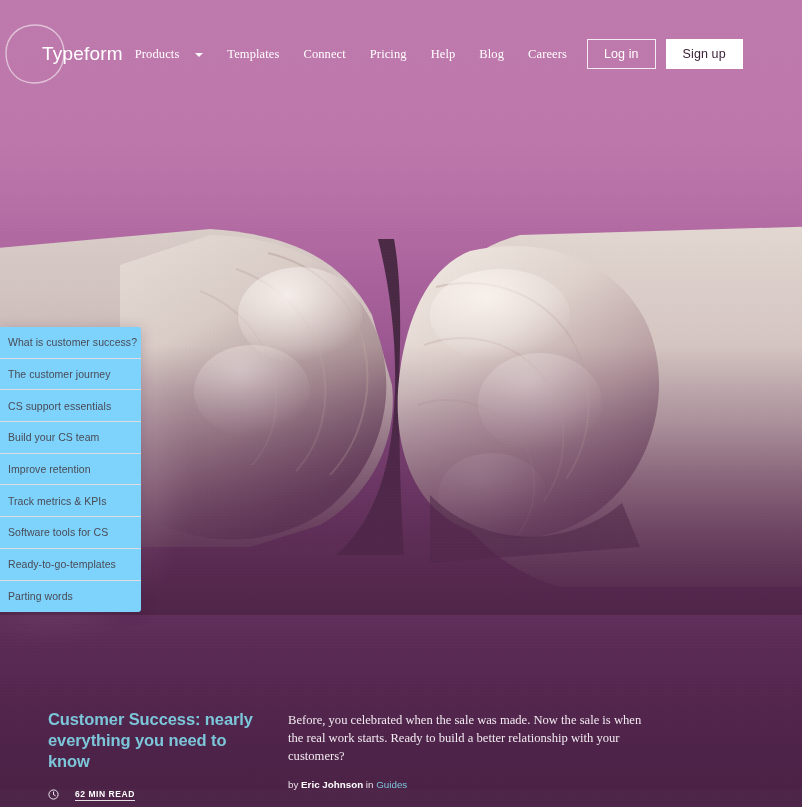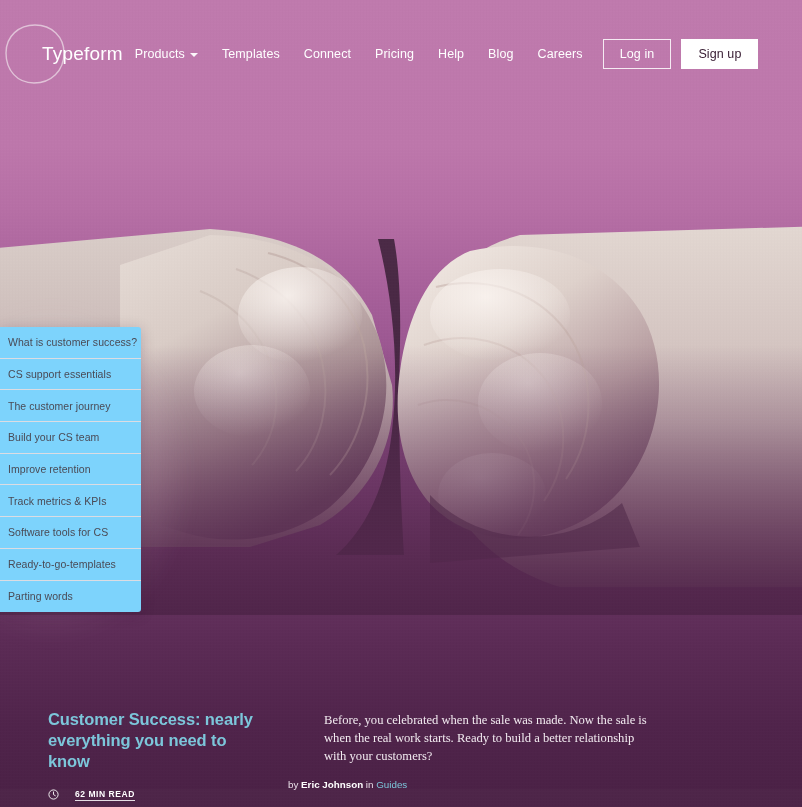--- a/index.html
+++ b/index.html
@@ -99,22 +99,23 @@
     margin-left:auto;
     margin-right:18px;
     display:flex; align-items:center; gap:0;
   }
   .nav-item {
     color:#ffffff;
     font-size:12.5px;
     padding:6px 12px;
     white-space:nowrap;
     cursor:pointer;
-    display:flex; align-items:center; gap:5px;
+    display:flex; align-items:center; gap:16px;
     letter-spacing:.1px;
+    font-family:Liberation Serif, serif;
   }
   .caret {
     display:inline-block;
     width:0;height:0;
     border-left:4px solid transparent;
     border-right:4px solid transparent;
     border-top:4px solid #ffffff;
     margin-top:2px;
     opacity:.95;
   }
@@ -214,21 +215,20 @@
   .bottom-right {
     margin-left:18px;
     width:360px;
     padding-top:15px;
   }
   .excerpt {
     color:#f2eaf0;
     font-family:"Liberation Serif", serif;
     font-size:12.6px;
     line-height:1.42;
-    margin-left:36px;
   }
   .byline {
     margin-top:13px;
     color:#e9dfe8;
     font-size:9.8px;
     font-weight:400;
   }
   .byline b { color:#ffffff; font-weight:700; }
   .byline .cat { color:#7cc6da; cursor:pointer; }
 
@@ -351,22 +351,22 @@
       <span class="nav-item">Careers</span>
       <span class="btn btn-outline">Log in</span>
       <span class="btn btn-solid">Sign up</span>
     </nav>
   </div>
 
   <div class="side-wrap">
     <div class="side-glow"></div>
     <div class="side-card">
       <div class="side-item">What is customer success?</div>
+      <div class="side-item">The customer journey</div>
       <div class="side-item">CS support essentials</div>
-      <div class="side-item">The customer journey</div>
       <div class="side-item">Build your CS team</div>
       <div class="side-item">Improve retention</div>
       <div class="side-item">Track metrics &amp; KPIs</div>
       <div class="side-item">Software tools for CS</div>
       <div class="side-item">Ready-to-go-templates</div>
       <div class="side-item">Parting words</div>
     </div>
   </div>
 
   <div class="bottom">

